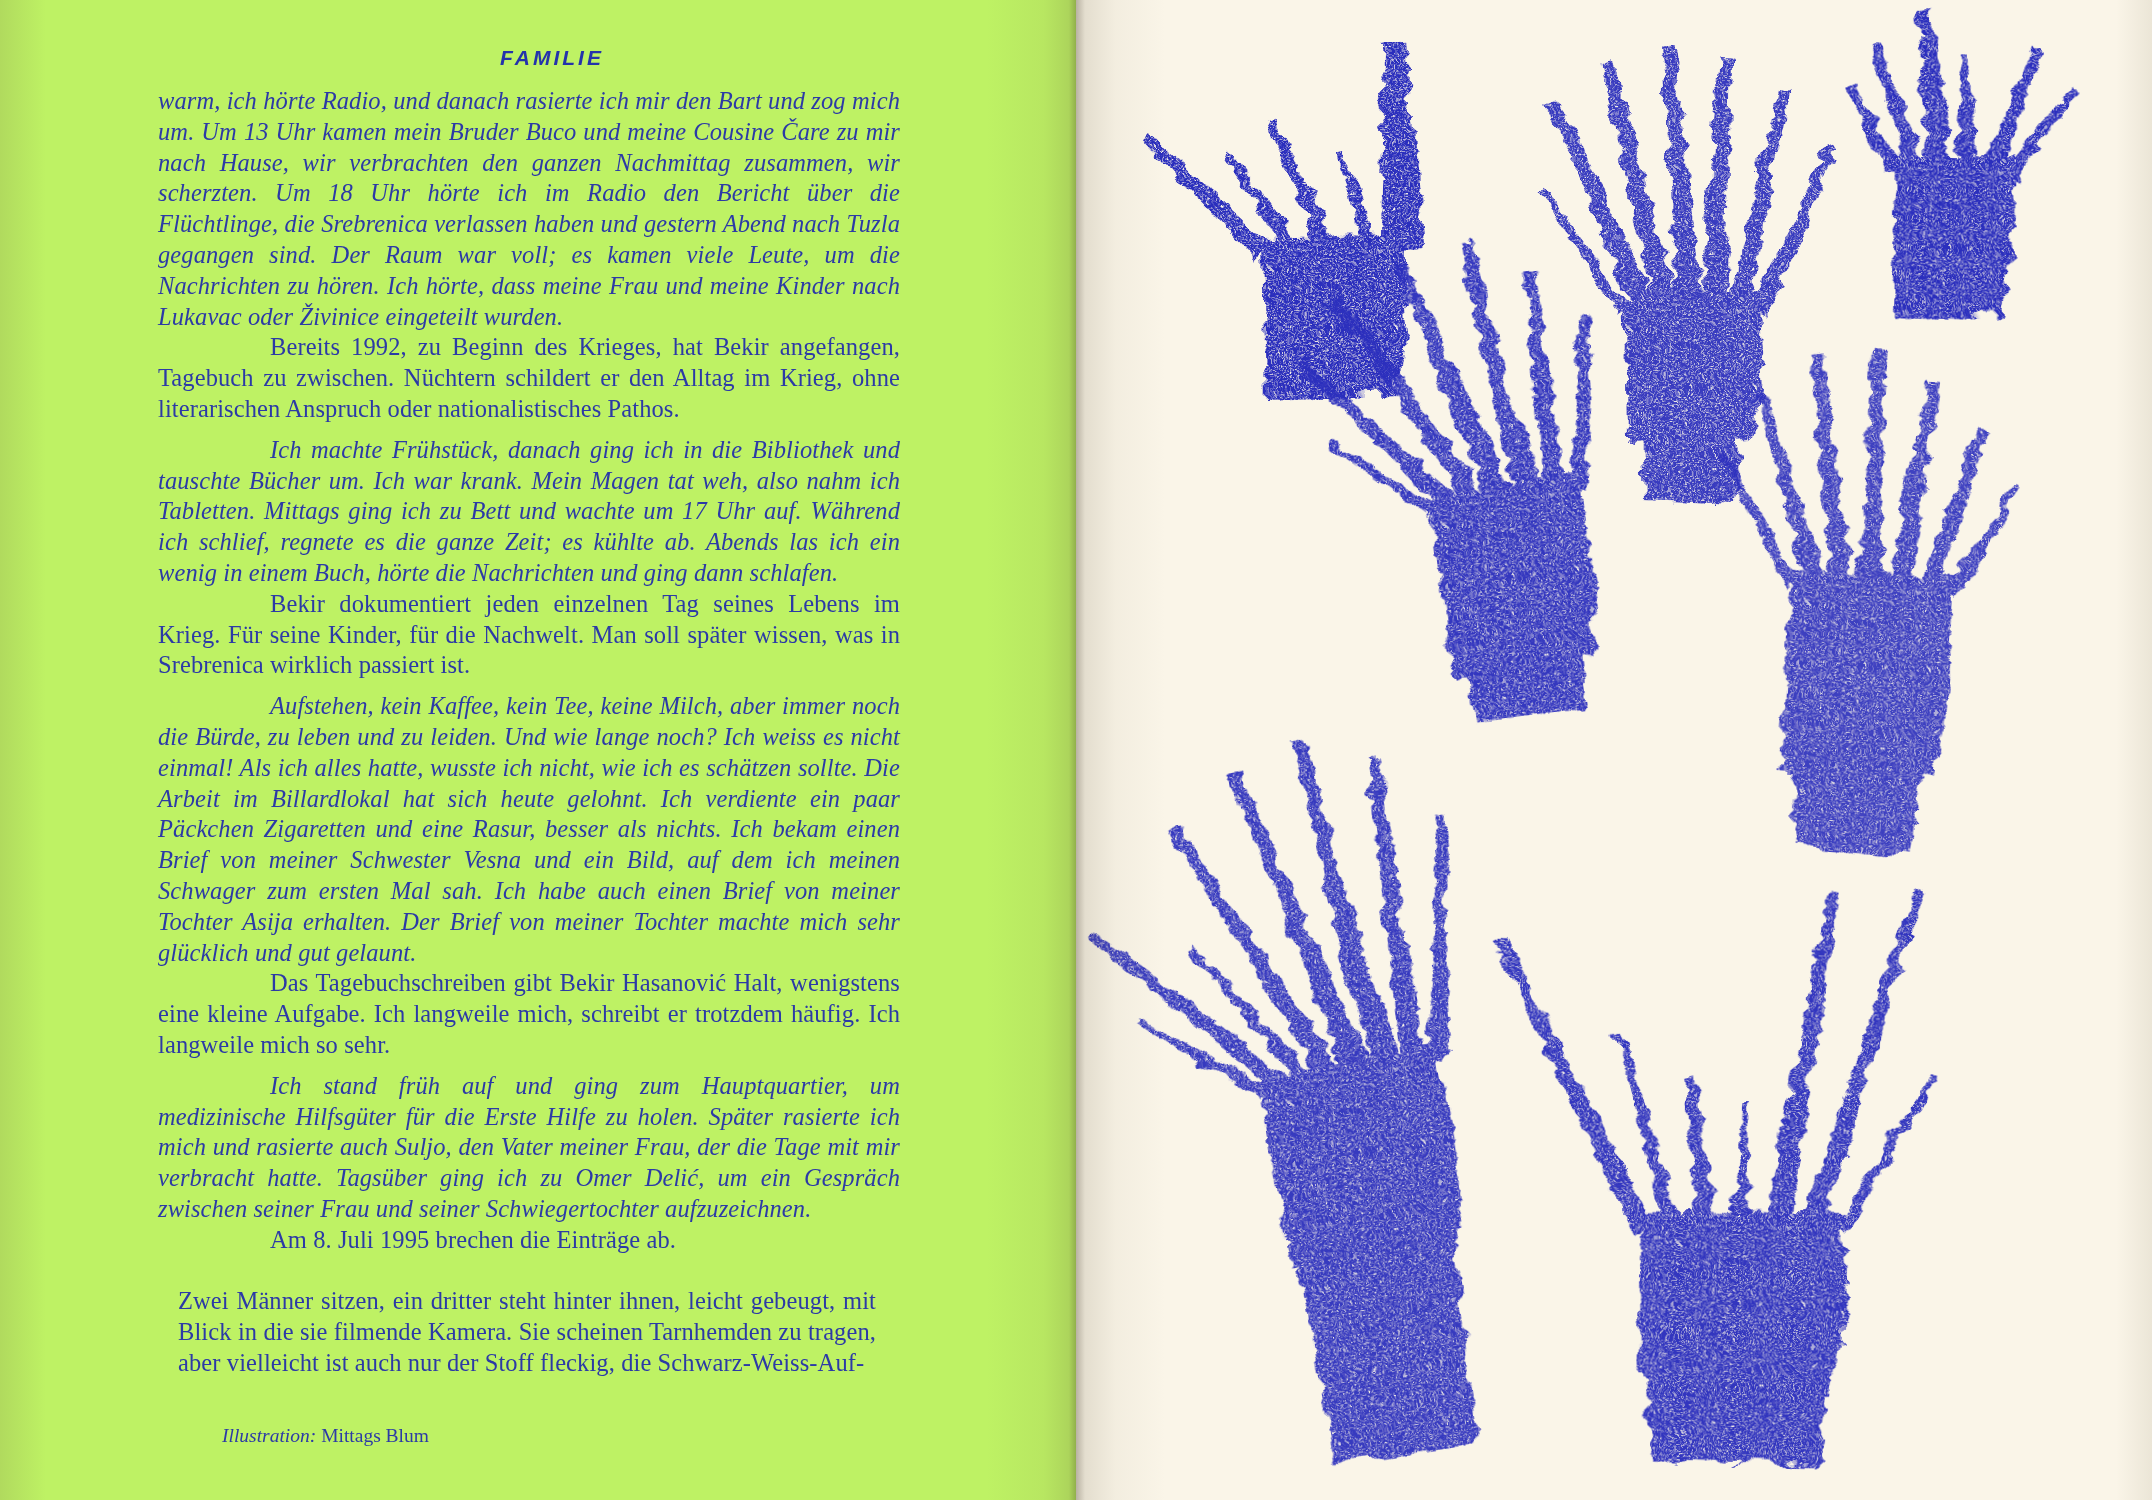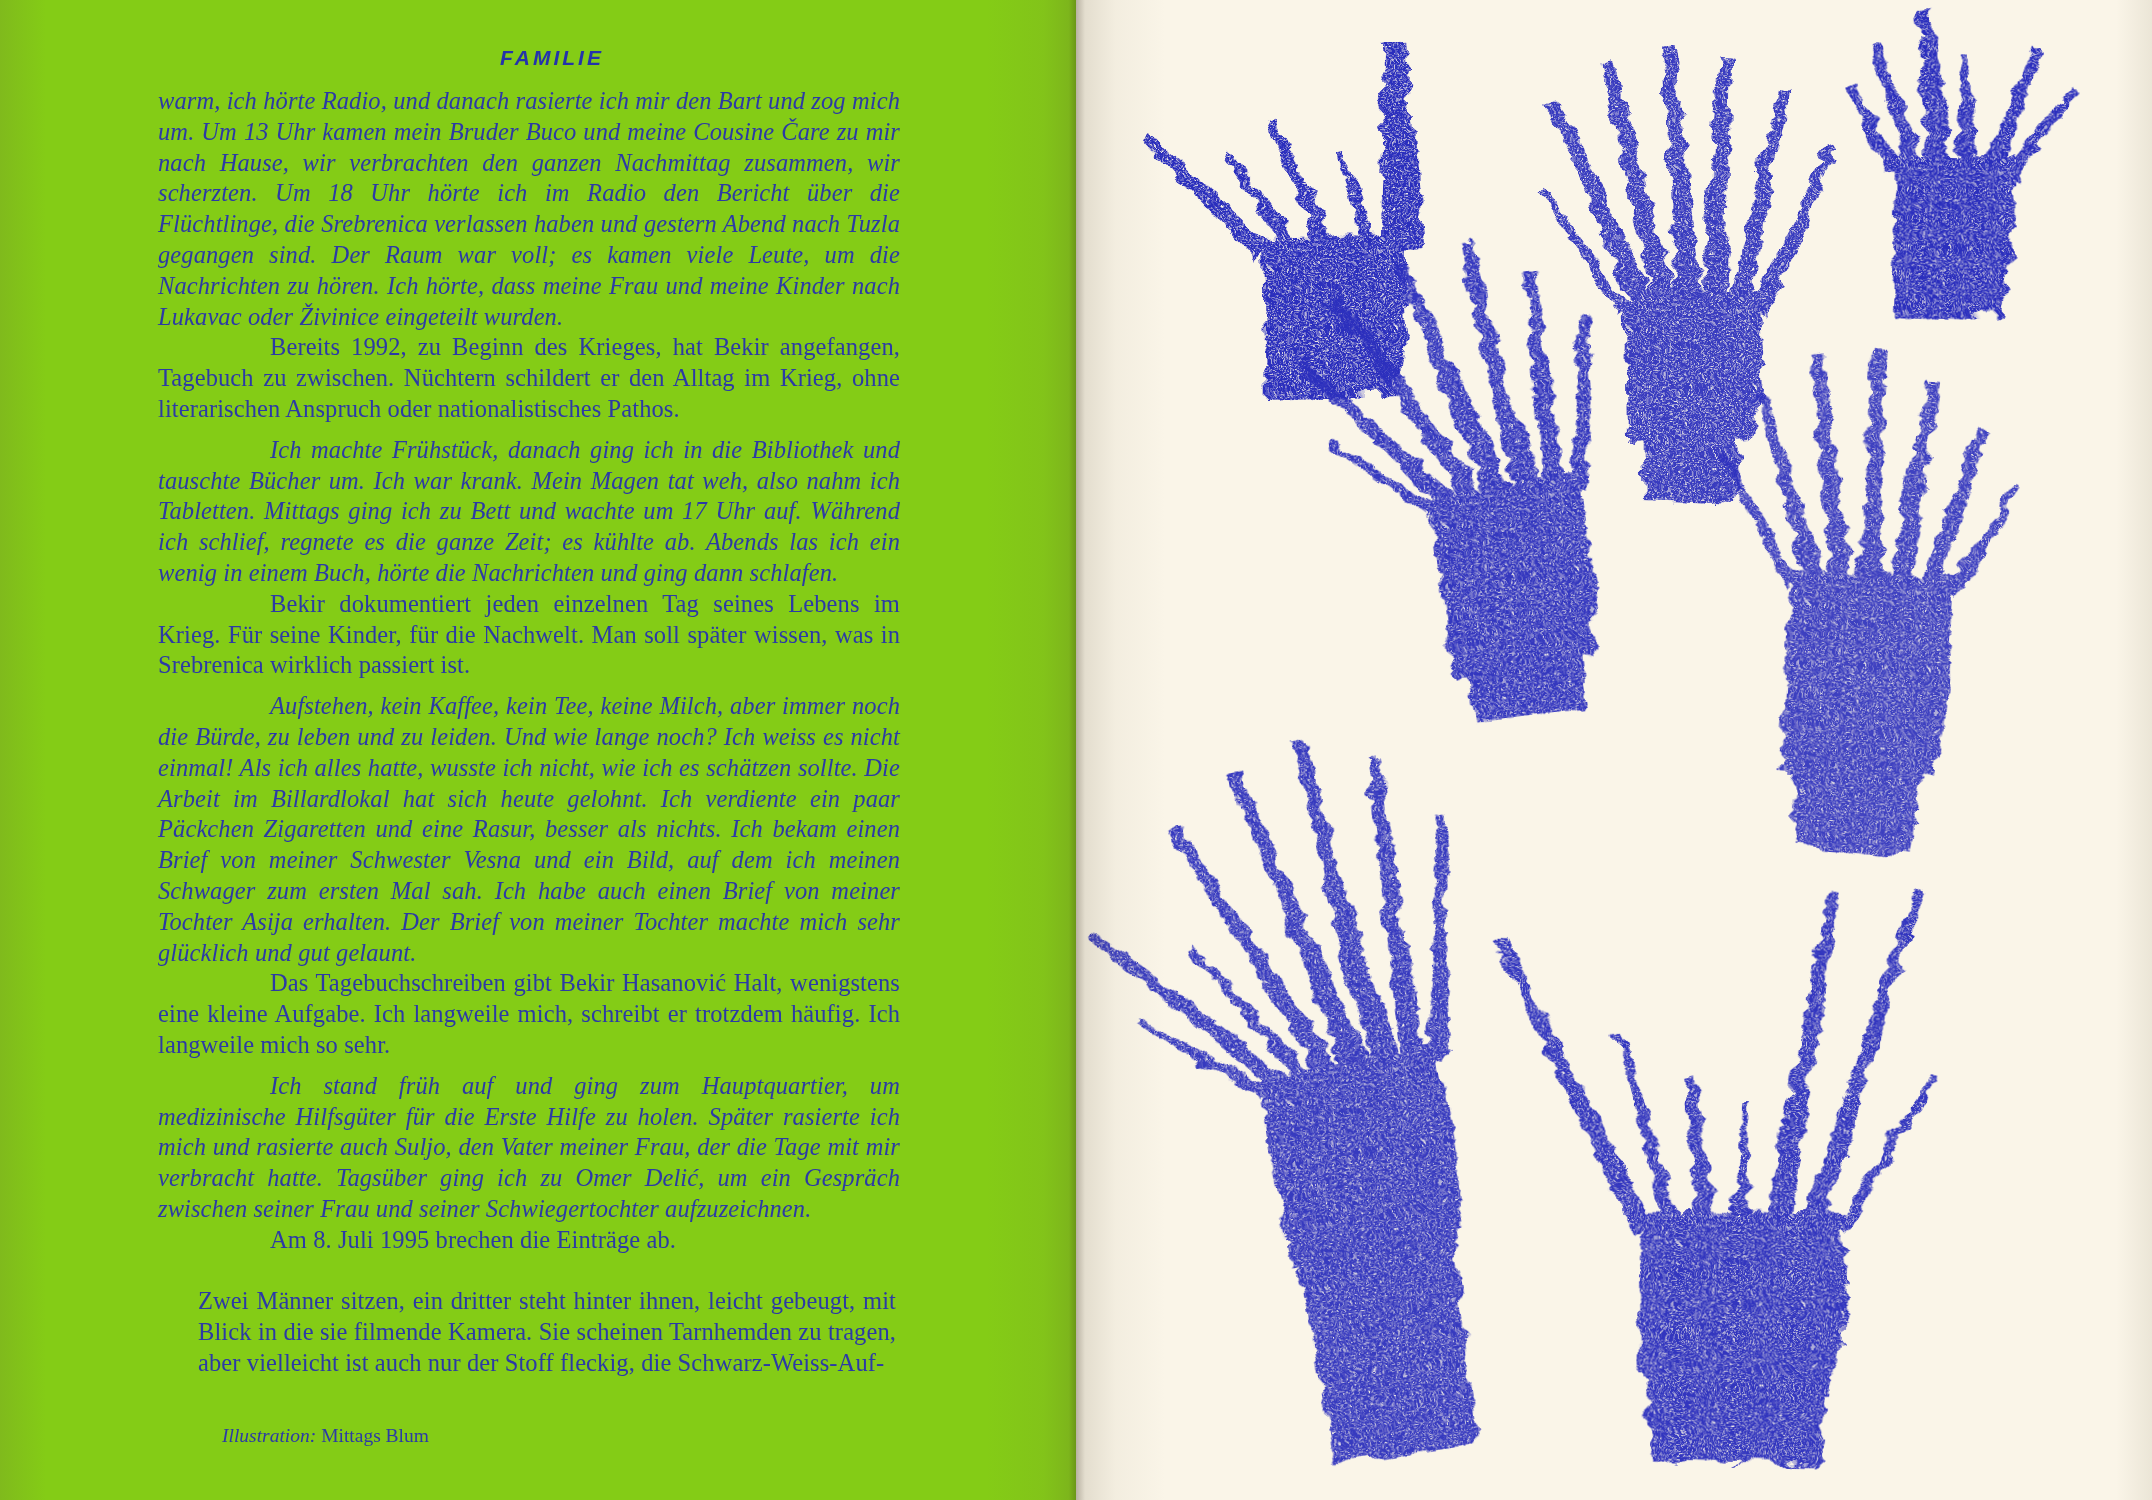--- a/index.html
+++ b/index.html
@@ -48,35 +48,35 @@
   }
   #article-body p.para{
     margin:0;
     font-size:24.5px;line-height:30.8px;
     text-align:justify;
     letter-spacing:0.1px;
   }
   #article-body p.it{font-style:italic;margin-top:10px;}
   #article-body p.ind{text-indent:112px;}
   #article-body p.blk{
-    margin-top:31px;margin-left:40px;width:698px;
+    margin-top:31px;margin-left:20px;width:698px;
   }
   #illustration-caption{
     margin-top:46px;margin-left:64px;
     font-size:19.5px;
   }
   #illustration-caption .cap-label{font-style:italic;}
   #hands-svg{position:absolute;left:0;top:0;display:block;}
 </style>
 </head>
 <body>
 
 <div id="spread">
 
-  <div class="page" id="left-page" style="background: #84cc16;">
+  <div class="page" id="left-page" style="background: #bef264;">
     <div id="text-column" style="color: rgb(44, 58, 166);">
       <h1 id="section-header" style="color: rgb(36, 51, 171);">FAMILIE</h1>
       <div id="article-body">
           <p class="para it">warm, ich hörte Radio, und danach rasierte ich mir den Bart und zog mich um. Um 13 Uhr kamen mein Bruder Buco und meine Cousine Čare zu mir nach Hause, wir verbrachten den ganzen Nachmittag zusammen, wir scherzten. Um 18 Uhr hörte ich im Radio den Bericht über die Flüchtlinge, die Srebrenica verlassen haben und gestern Abend nach Tuzla gegangen sind. Der Raum war voll; es kamen viele Leute, um die Nachrichten zu hören. Ich hörte, dass meine Frau und meine Kinder nach Lukavac oder Živinice eingeteilt wurden.</p>
           <p class="para ind">Bereits 1992, zu Beginn des Krieges, hat Bekir angefangen, Tagebuch zu zwischen. Nüchtern schildert er den Alltag im Krieg, ohne literarischen Anspruch oder nationalistisches Pathos.</p>
           <p class="para it ind">Ich machte Frühstück, danach ging ich in die Bibliothek und tauschte Bücher um. Ich war krank. Mein Magen tat weh, also nahm ich Tabletten. Mittags ging ich zu Bett und wachte um 17 Uhr auf. Während ich schlief, regnete es die ganze Zeit; es kühlte ab. Abends las ich ein wenig in einem Buch, hörte die Nachrichten und ging dann schlafen.</p>
           <p class="para ind">Bekir dokumentiert jeden einzelnen Tag seines Lebens im Krieg. Für seine Kinder, für die Nachwelt. Man soll später wissen, was in Srebrenica wirklich passiert ist.</p>
           <p class="para it ind">Aufstehen, kein Kaffee, kein Tee, keine Milch, aber immer noch die Bürde, zu leben und zu leiden. Und wie lange noch? Ich weiss es nicht einmal! Als ich alles hatte, wusste ich nicht, wie ich es schätzen sollte. Die Arbeit im Billardlokal hat sich heute gelohnt. Ich verdiente ein paar Päckchen Zigaretten und eine Rasur, besser als nichts. Ich bekam einen Brief von meiner Schwester Vesna und ein Bild, auf dem ich meinen Schwager zum ersten Mal sah. Ich habe auch einen Brief von meiner Tochter Asija erhalten. Der Brief von meiner Tochter machte mich sehr glücklich und gut gelaunt.</p>
           <p class="para ind">Das Tagebuchschreiben gibt Bekir Hasanović Halt, wenigstens eine kleine Aufgabe. Ich langweile mich, schreibt er trotzdem häufig. Ich langweile mich so sehr.</p>
           <p class="para it ind">Ich stand früh auf und ging zum Hauptquartier, um medizinische Hilfsgüter für die Erste Hilfe zu holen. Später rasierte ich mich und rasierte auch Suljo, den Vater meiner Frau, der die Tage mit mir verbracht hatte. Tagsüber ging ich zu Omer Delić, um ein Gespräch zwischen seiner Frau und seiner Schwiegertochter aufzuzeichnen.</p>

